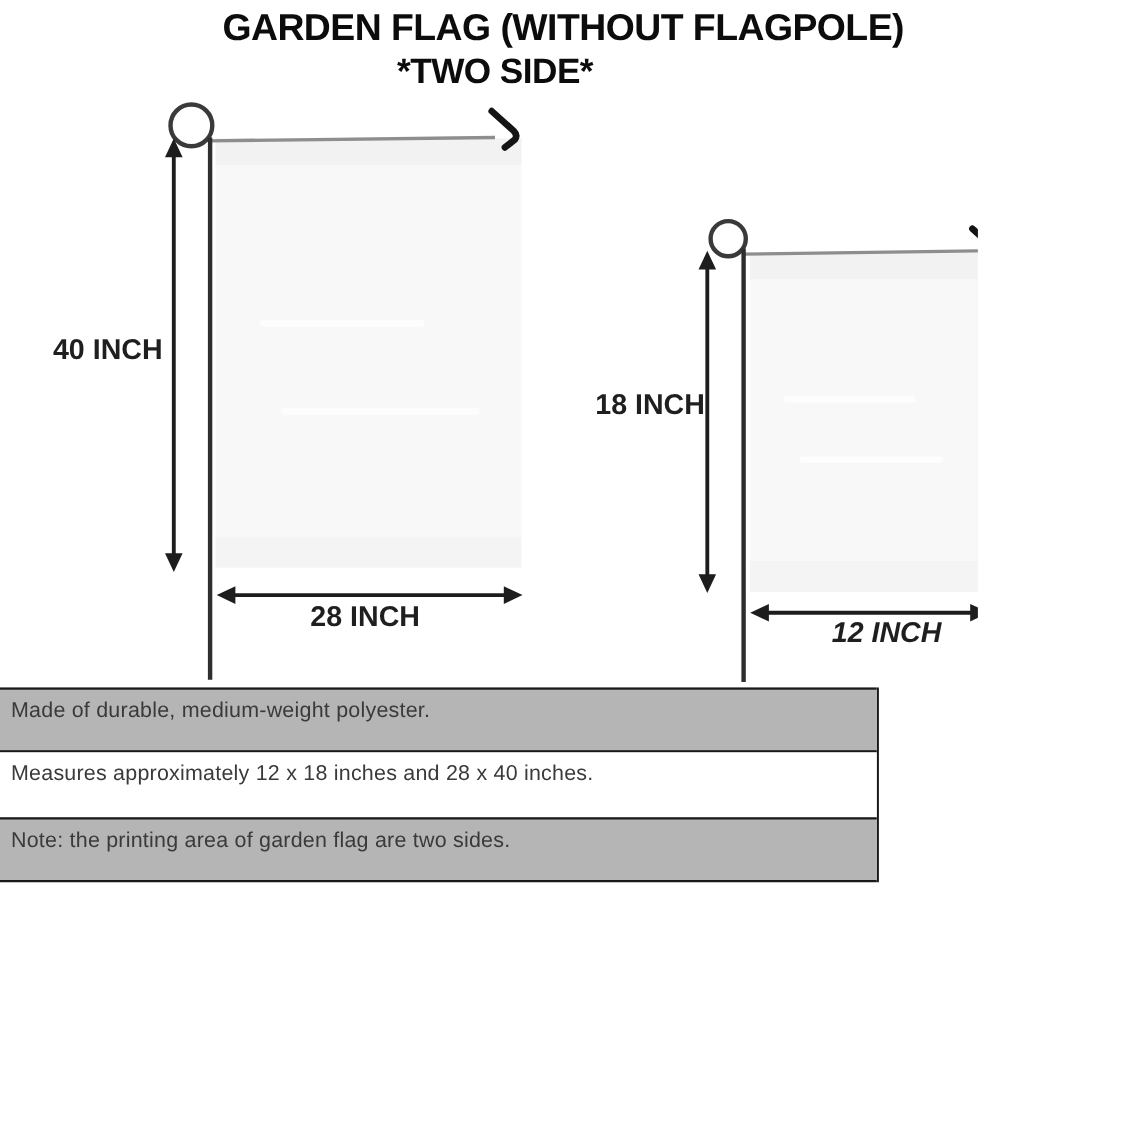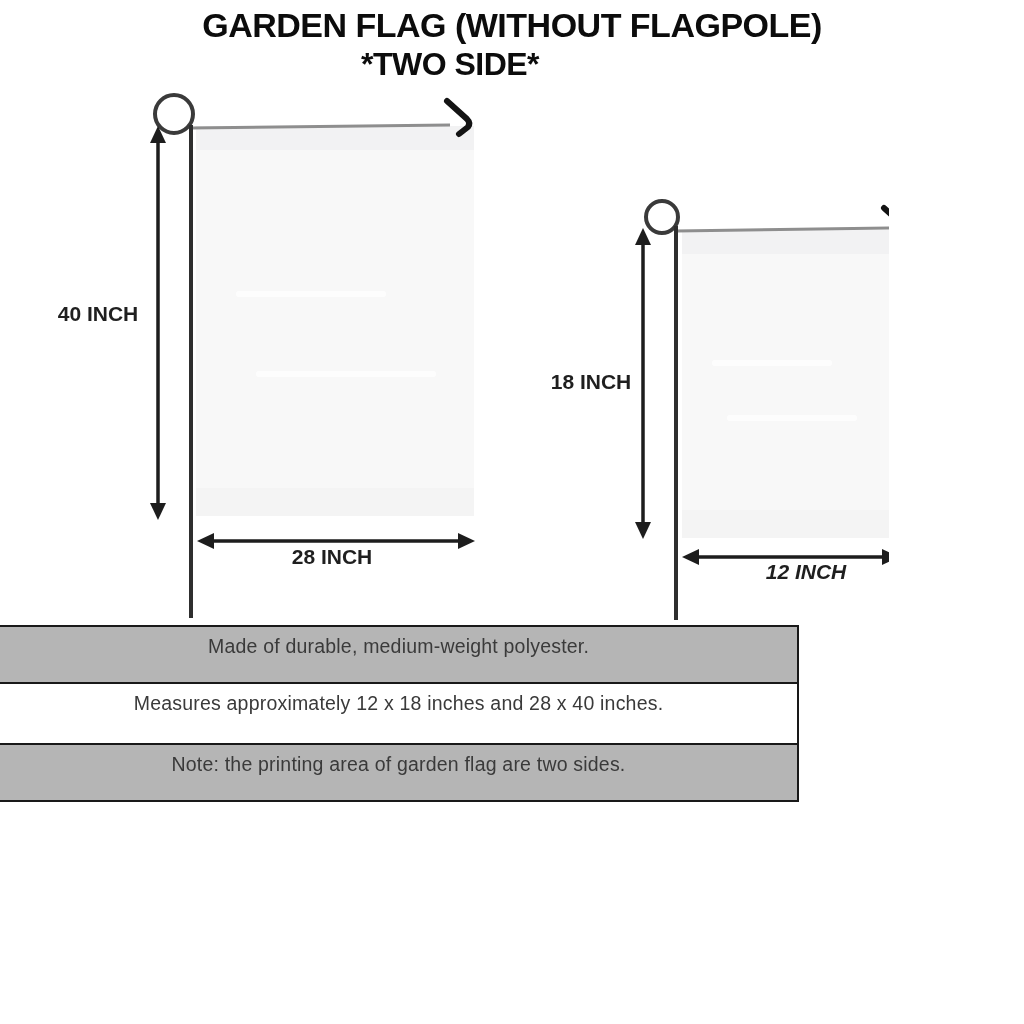--- a/index.html
+++ b/index.html
@@ -28,36 +28,36 @@
     position:absolute;left:0;bottom:0;width:100%;height:28px;
     background:#f4f4f4;
   }
   .flag-streak{
     position:absolute;height:6px;background:#fdfdfd;border-radius:3px;
   }
 
   svg.rig{position:absolute;overflow:visible;}
 
   .dim-label{
-    position:absolute;font-size:21px;font-weight:bold;color:#1f1f1f;
+    position:absolute;font-size:26px;font-weight:bold;color:#1f1f1f;
     width:110px;text-align:center;letter-spacing:0;
   }
   .lbl-40{left:43px;top:302px;}
   .lbl-28{left:277px;top:545px;}
-  .lbl-18{left:536px;top:370px;}
+  .lbl-18{left:536px;top:352px;}
   .lbl-12{left:751px;top:560px;font-style:italic;}
 
   .feature-table{
     position:absolute;left:0;top:625px;width:797px;
     border-right:2px solid #191919;
   }
   .feature-row{
     box-sizing:border-box;height:59px;
     font-size:19.5px;color:#3a3a3a;letter-spacing:0.2px;
-    padding:8px 10px 0 10px;background:#ffffff;text-align:center;
+    padding:8px 10px 0 10px;background:#ffffff;
   }
   .feature-row.shaded{
     background:#b5b5b5;
     border-top:2px solid #191919;border-bottom:2px solid #191919;
   }
 </style>
 </head>
 <body>
 
 <div id="canvas">

